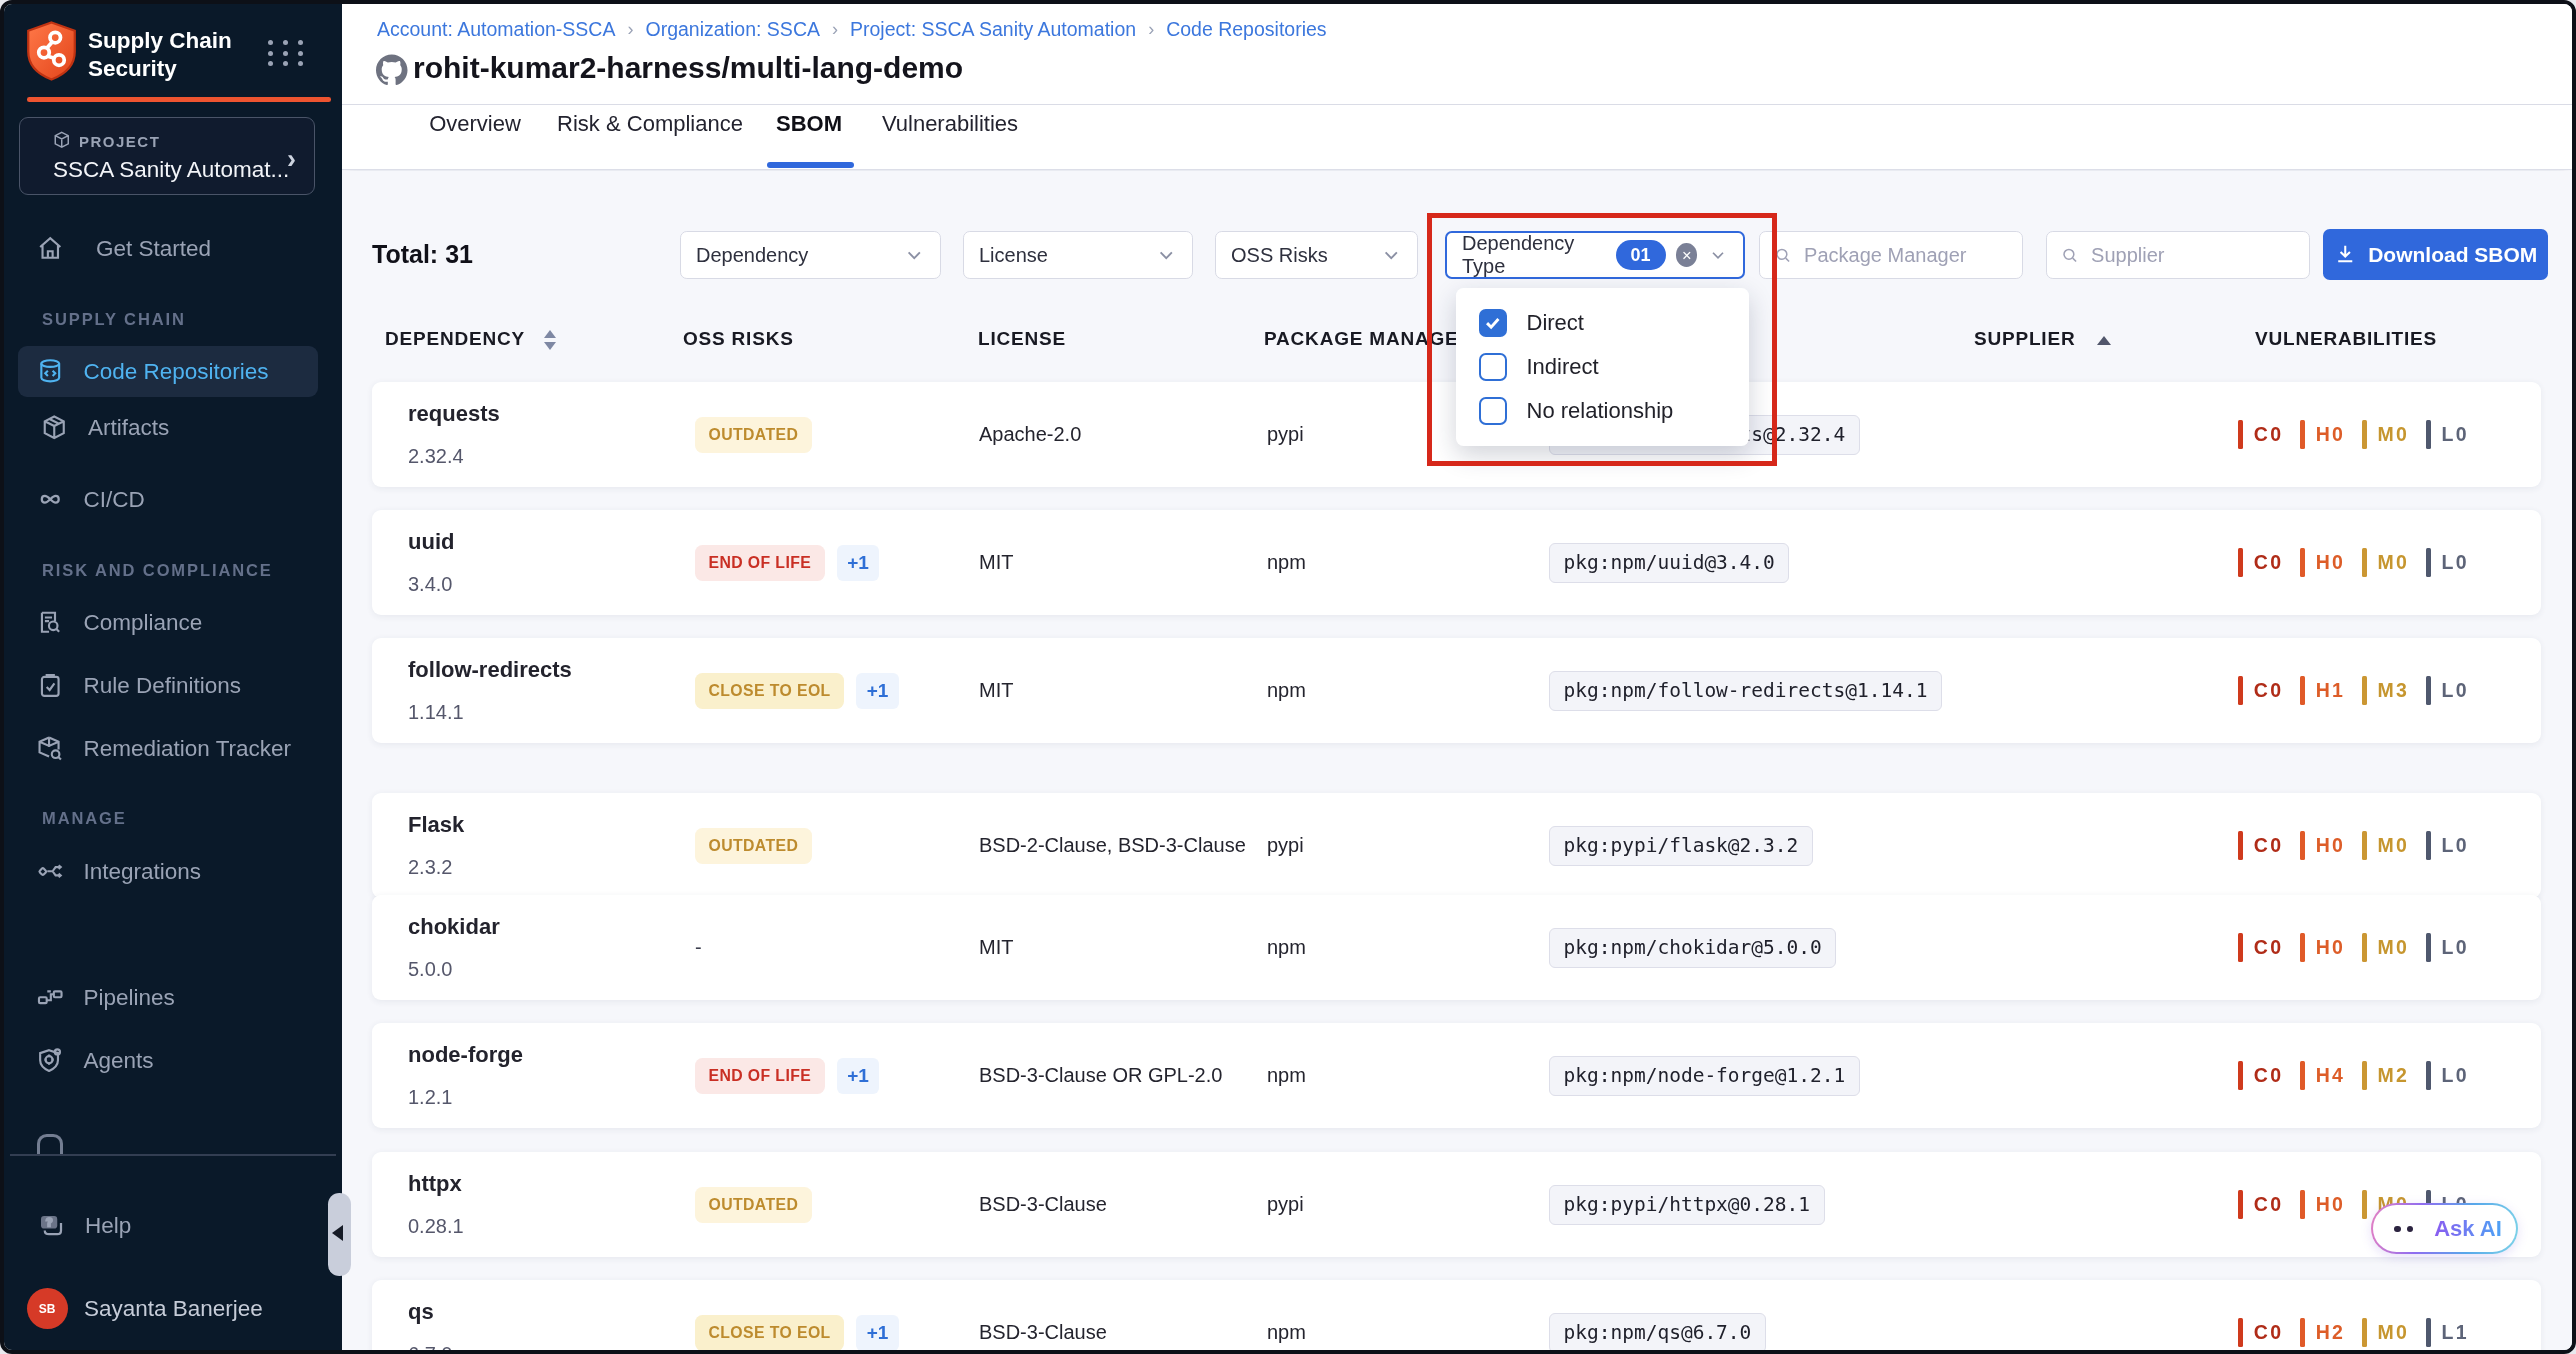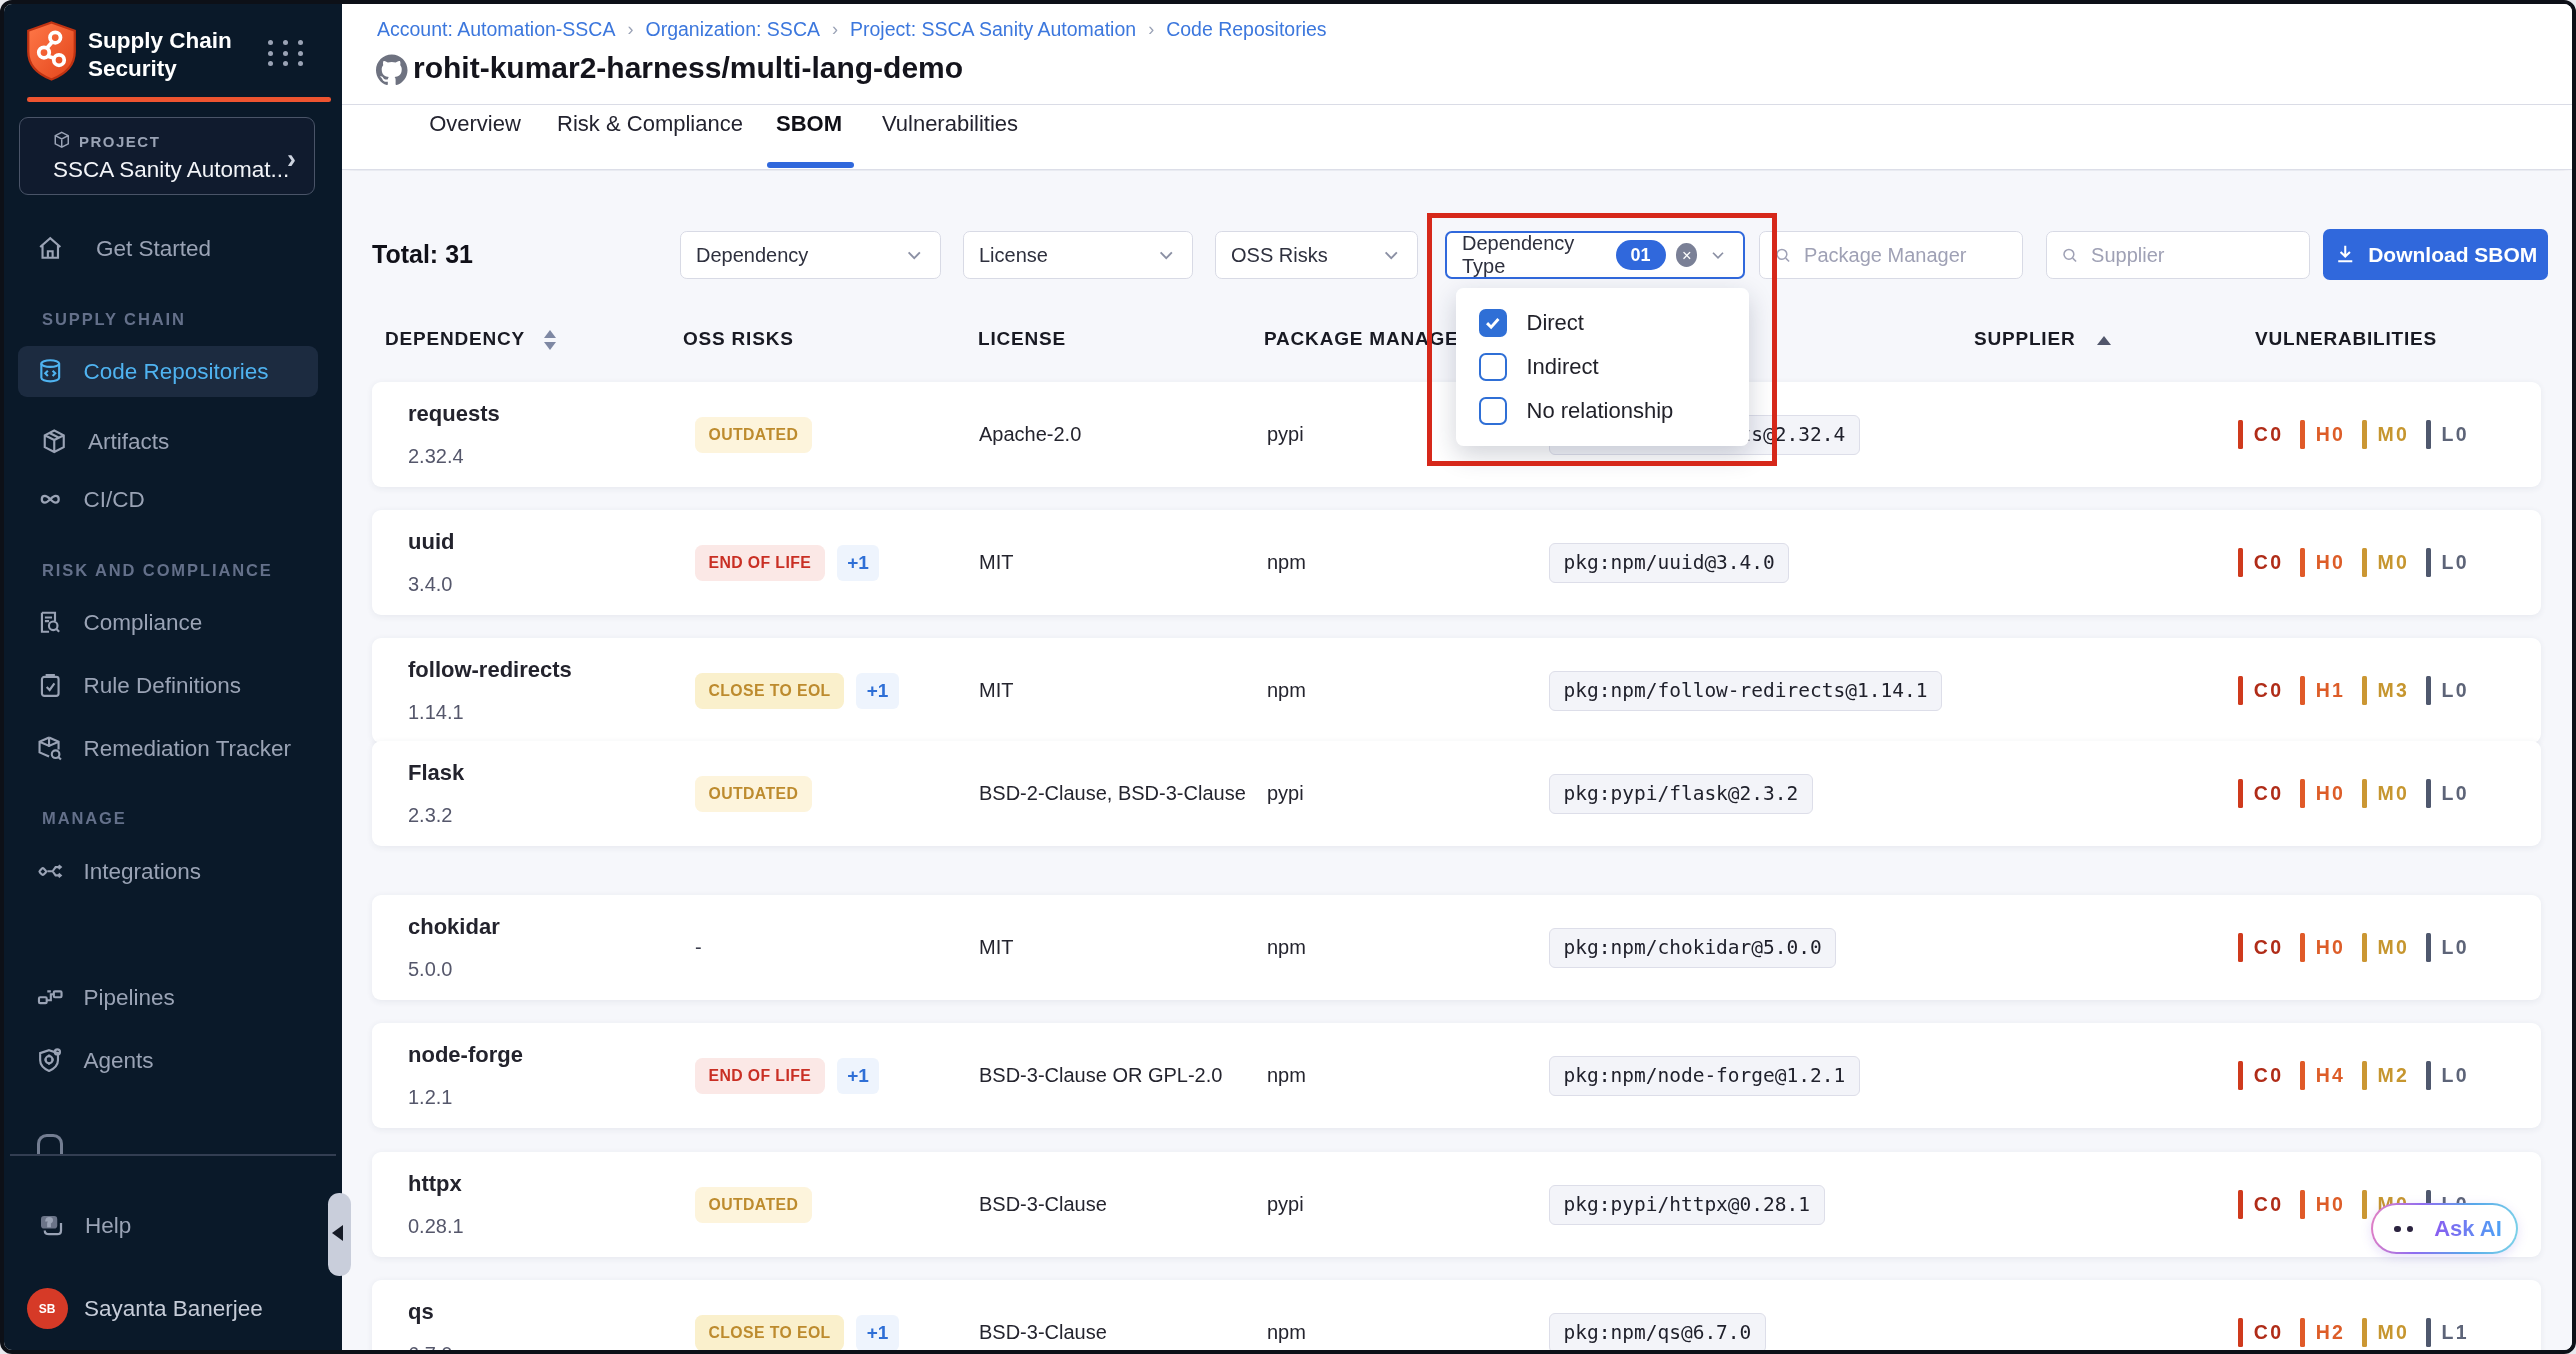--- a/index.html
+++ b/index.html
@@ -150,21 +150,21 @@
     <div class="nav-section" style="top:306px;">SUPPLY CHAIN</div>
 
     <div class="nav-item nav-active" style="top:342px;">
       <svg width="28.5" height="28.5" viewBox="0 0 24 24" fill="none" stroke="#4fb3f0" stroke-width="1.8">
           <ellipse cx="12" cy="5.5" rx="7.5" ry="2.8"></ellipse>
           <path d="M4.5 5.5 V17.5 c0 1.6 3.3 3 7.5 3 s7.5-1.4 7.5-3 V5.5"></path>
           <path d="M10 11.5 l-2.2 2.2 L10 15.9 M14 11.5 l2.2 2.2 L14 15.9"></path>
         </svg>
       <span>Code Repositories</span>
     </div>
-    <div class="nav-item" style="top:412px;padding-left:36px;">
+    <div class="nav-item" style="top:398px;padding-left:36px;">
       <svg width="28.5" height="28.5" viewBox="0 0 24 24" fill="none" stroke="#9aa3b5" stroke-width="1.8">
           <path d="M12 3 L20 7 V17 L12 21 L4 17 V7 Z M4 7 L12 11 L20 7 M12 11 V21 M8 5 L16 9"></path>
         </svg>
       <span>Artifacts</span>
     </div>
     <div class="nav-item" style="top:470px;">
       <svg width="28.5" height="28.5" viewBox="0 0 24 24" fill="none" stroke="#9aa3b5" stroke-width="1.9">
           <path d="M7.5 9.2 C4 9.2 4 14.8 7.5 14.8 C11 14.8 13 9.2 16.5 9.2 C20 9.2 20 14.8 16.5 14.8 C13 14.8 11 9.2 7.5 9.2 Z"></path>
         </svg>
       <span>CI/CD</span>
@@ -439,21 +439,21 @@
             <span class="vtxt">M3</span>
           </span>
       <span class="vseg sev-l">
             <i class="vbar"></i>
             <span class="vtxt">L0</span>
           </span>
     </div>
   </div>
     </div>
 
-  <div class="row-card" style="top:737px;">
+  <div class="row-card" style="top:789px;">
       <div class="row-grid">
     <div class="cell-name">
           <span class="dep-name">Flask</span>
           <span class="dep-ver">2.3.2</span>
         </div>
     <div class="cell-risk">
           <span class="badge b-outdated">OUTDATED</span>
         </div>
     <div class="cell-txt">BSD-2-Clause, BSD-3-Clause</div>
     <div class="cell-txt">pypi</div>

